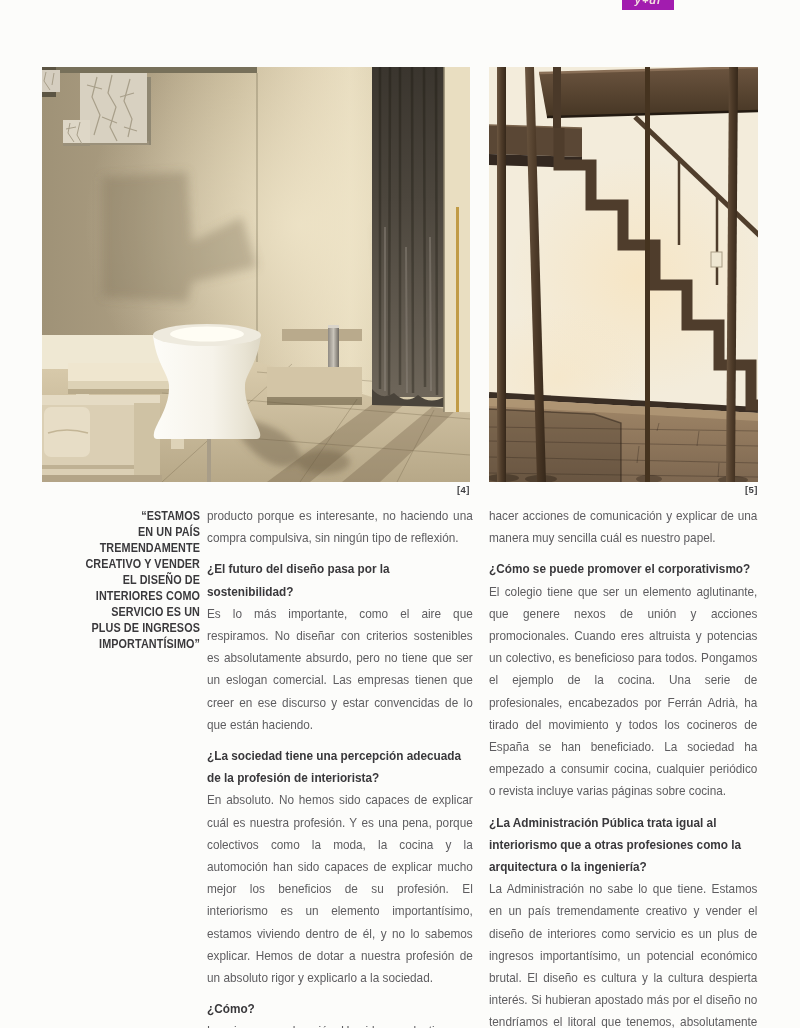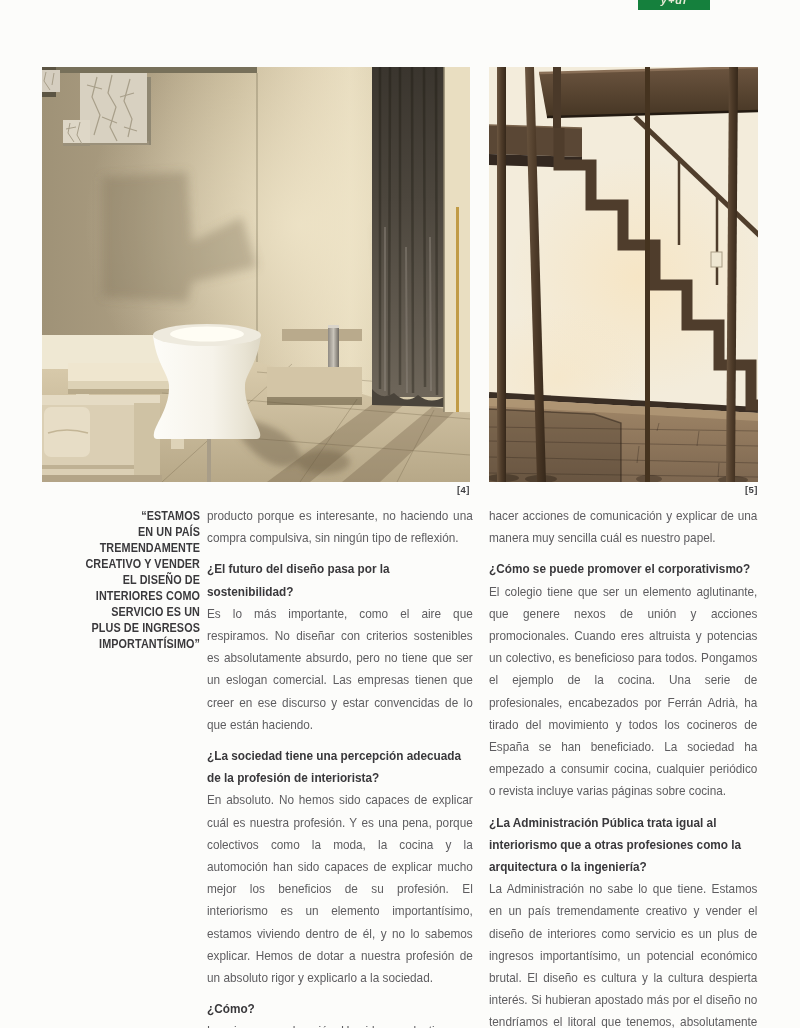--- a/index.html
+++ b/index.html
@@ -3,22 +3,22 @@
 <meta charset="utf-8">
 <style>
   html,body{margin:0;padding:0;}
   body{
     width:800px;height:1028px;position:relative;overflow:hidden;
     background:#fcfcfa;
     font-family:"Liberation Sans","DejaVu Sans",sans-serif;
   }
   
   .corner-tab{
-    position:absolute;left:622px;top:0;width:72px;height:10px;
-    background:#15803d;overflow:hidden;margin-left:16px;
+    position:absolute;left:622px;top:0;width:52px;height:10px;
+    background:#a21caf;overflow:hidden;
   }
   .corner-tab span{
     display:block;margin-top:-6px;color:#fdf6e6;font-style:italic;
     font-weight:bold;font-size:11px;text-align:center;letter-spacing:1px;opacity:.9;
   }
   
   .photo{position:absolute;overflow:hidden;}
   .photo-left{left:42px;top:67px;width:428px;height:415px;}
   .photo-right{left:489px;top:67px;width:269px;height:415px;}
   .caption{

